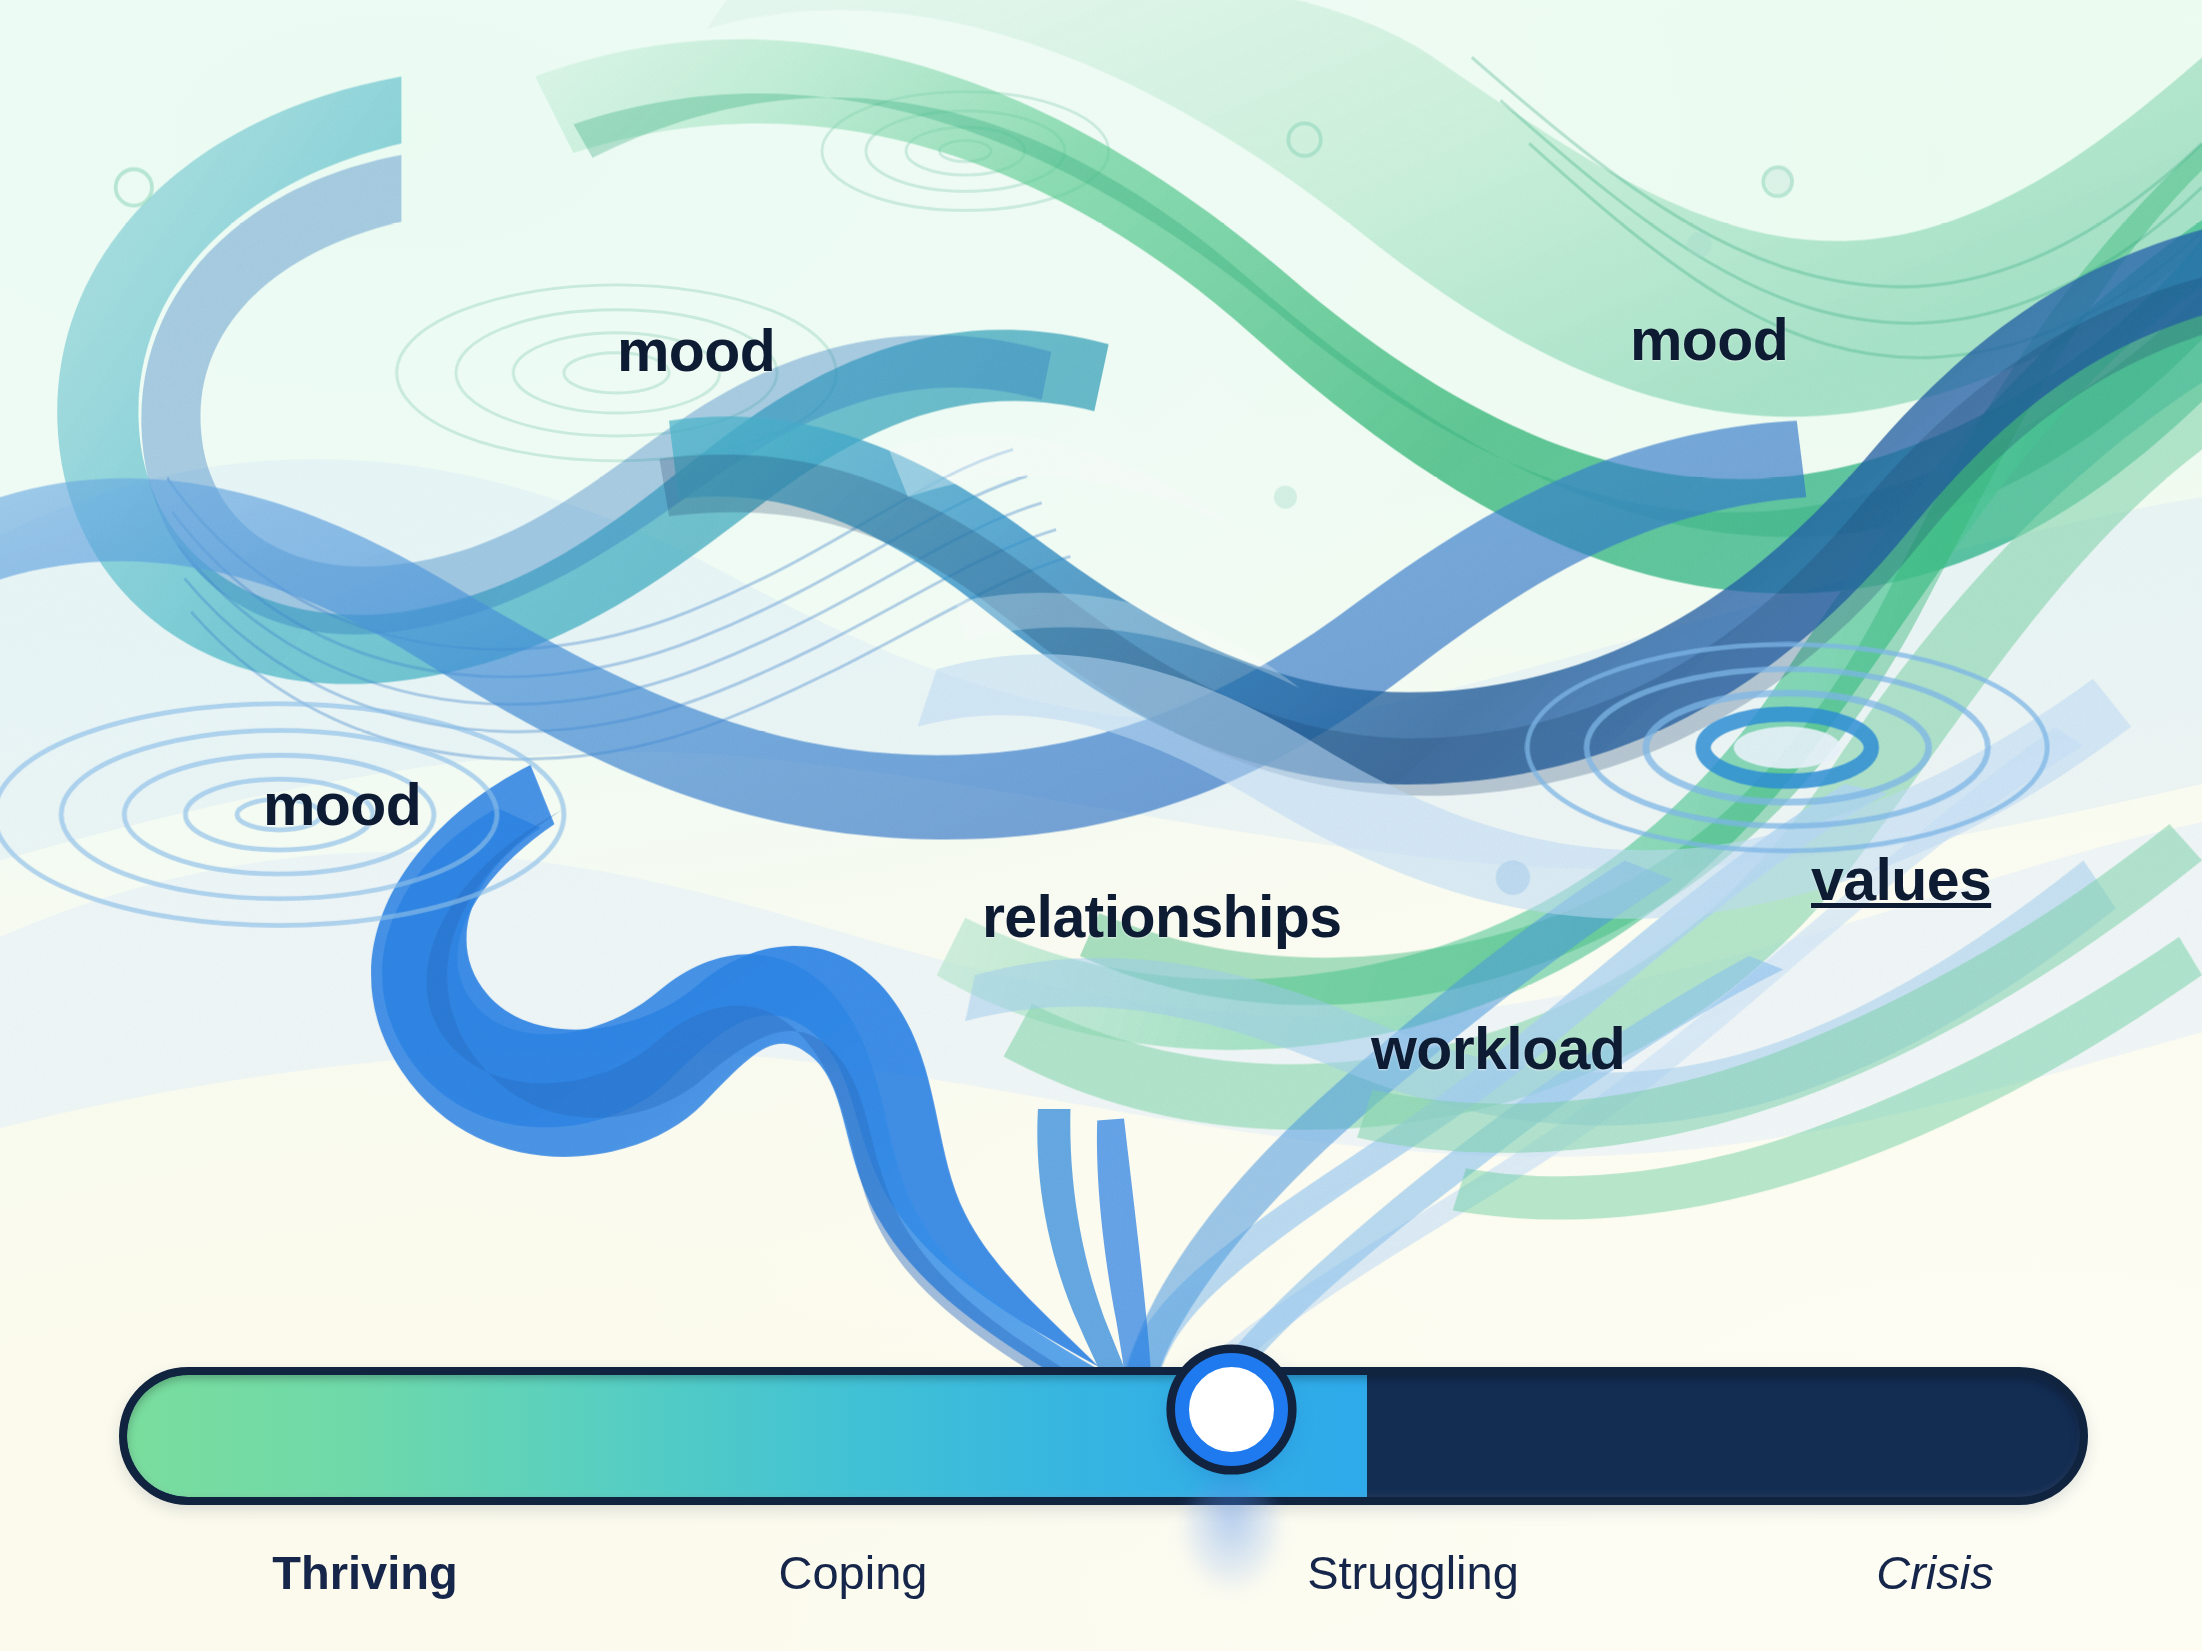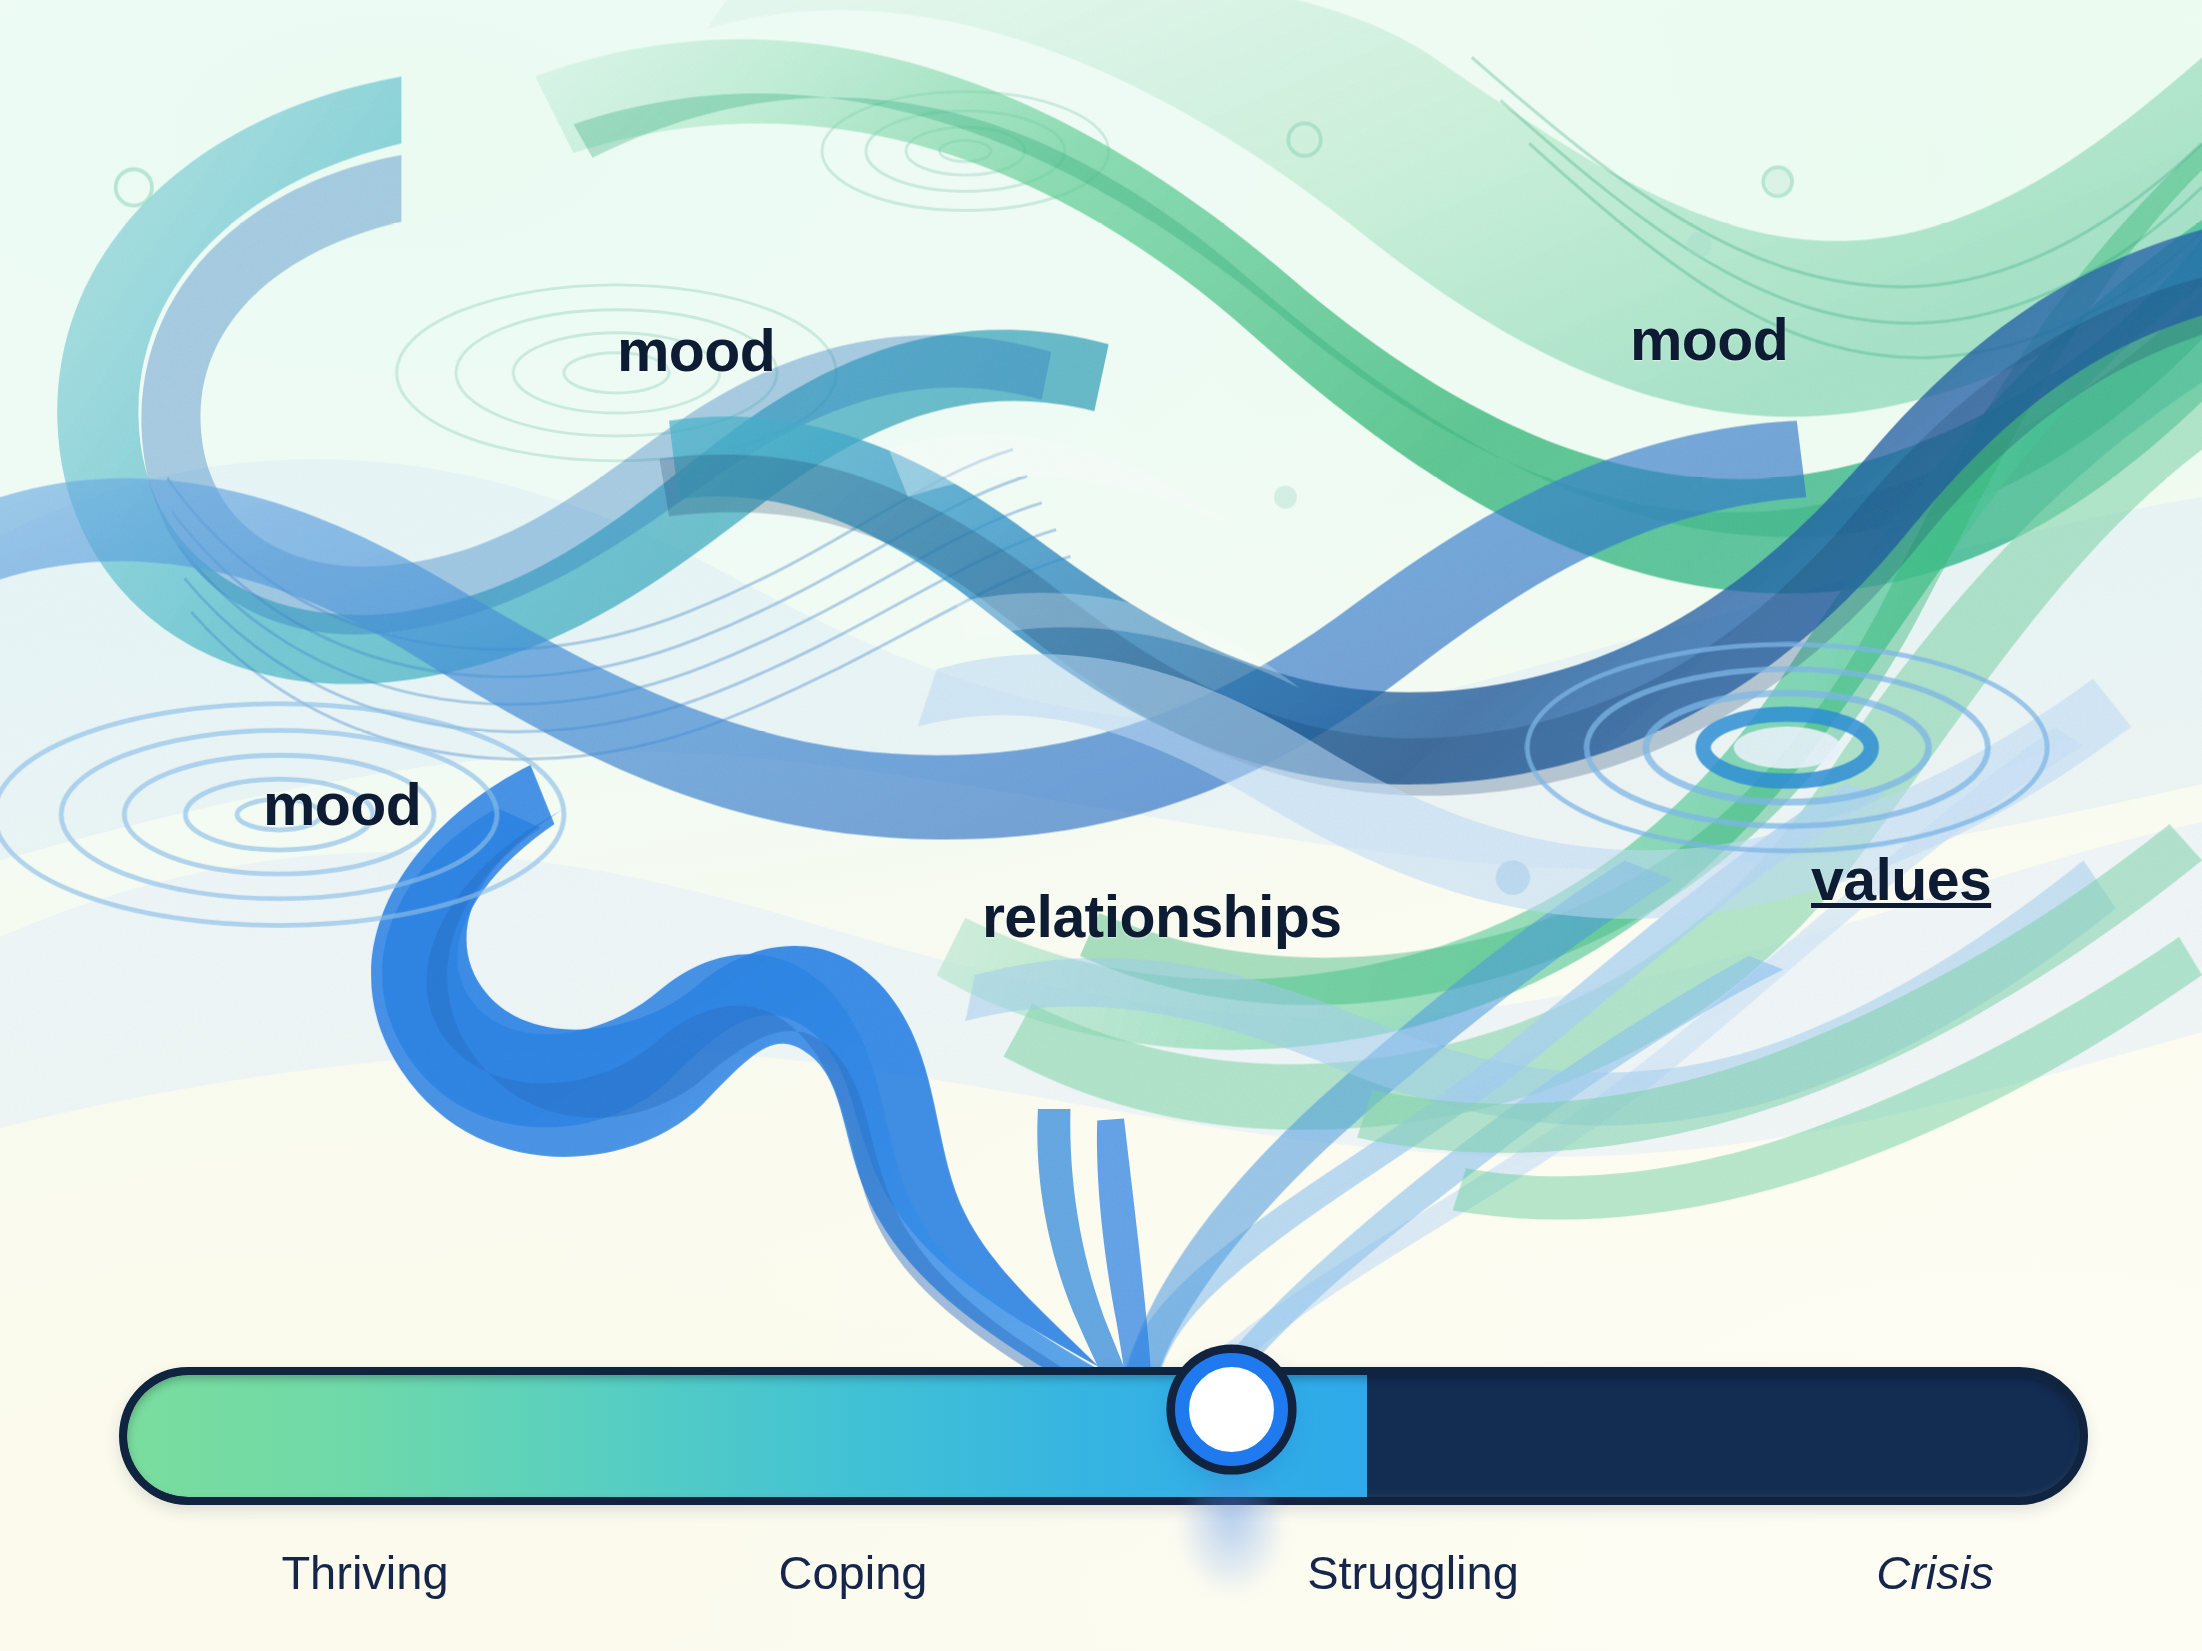--- a/index.html
+++ b/index.html
@@ -255,31 +255,32 @@
       <path d="M930,470 C1050,430 1180,470 1290,550 C1180,500 1060,480 950,520 Z" fill="#ffffff" opacity="0.35"></path>
       <path d="M1000,630 C1140,600 1260,640 1360,720 C1240,660 1120,640 1010,670 Z" fill="#ffffff" opacity="0.28"></path>
     </g>
   </svg>
 
   <div class="word" style="left:617px;  top:317px;  font-size:59px;"><span>mood</span></div>
   <div class="word" style="left:1630px; top:306px;  font-size:59px;"><span>mood</span></div>
   <div class="word" style="left:263px;  top:771px;  font-size:59px;"><span>mood</span></div>
   <div class="word" style="left:1811px; top:846px;  font-size:59px;text-decoration:underline;"><span>values</span></div>
   <div class="word" style="left:982px; top:883px;  font-size:59px;"><span>relationships</span></div>
+  <div class="word" style="left:1371px; top:1015px; font-size:59px;"><span>workload</span></div>
 
   <div id="slider-area">
 
     <div id="slider-track">
       <div id="slider-fill" style="width: 63.5%;"></div>
       <div id="slider-track-inner-shadow"></div>
     </div>
 
     <div id="thumb-glow"></div>
     <div id="slider-thumb"></div>
 
-    <div class="tick-label" style="left:365px;"><span>Thriving</span></div>
+    <div class="tick-label" style="left:365px;font-weight:bold;"><span>Thriving</span></div>
     <div class="tick-label" style="left:853px;"><span>Coping</span></div>
     <div class="tick-label" style="left:1413px;"><span>Struggling</span></div>
     <div class="tick-label" style="left:1935px;font-style:italic;"><span>Crisis</span></div>
   </div>
 
 </div>
 
 
 </body></html>

